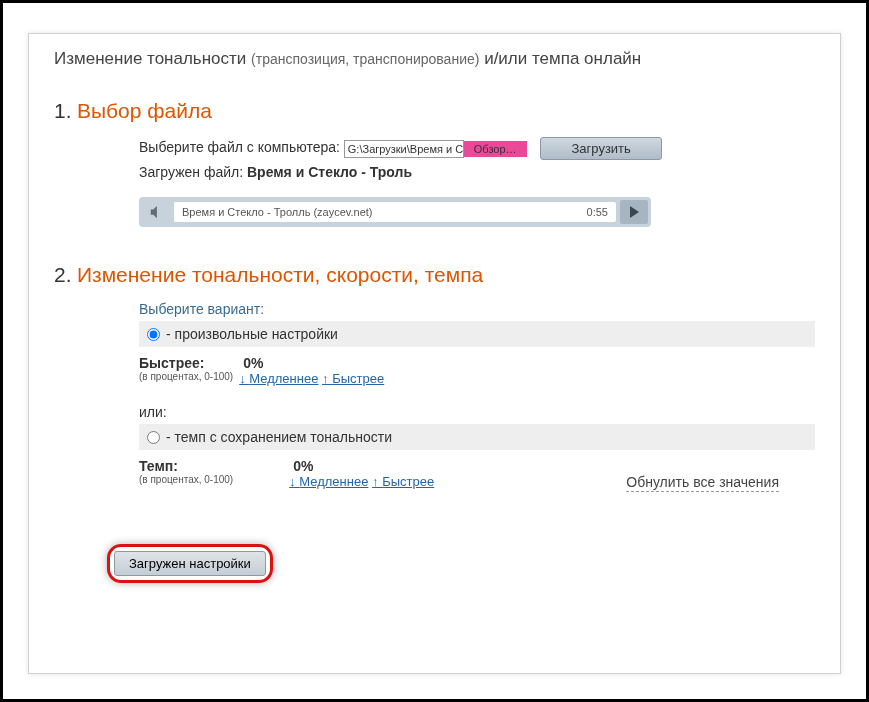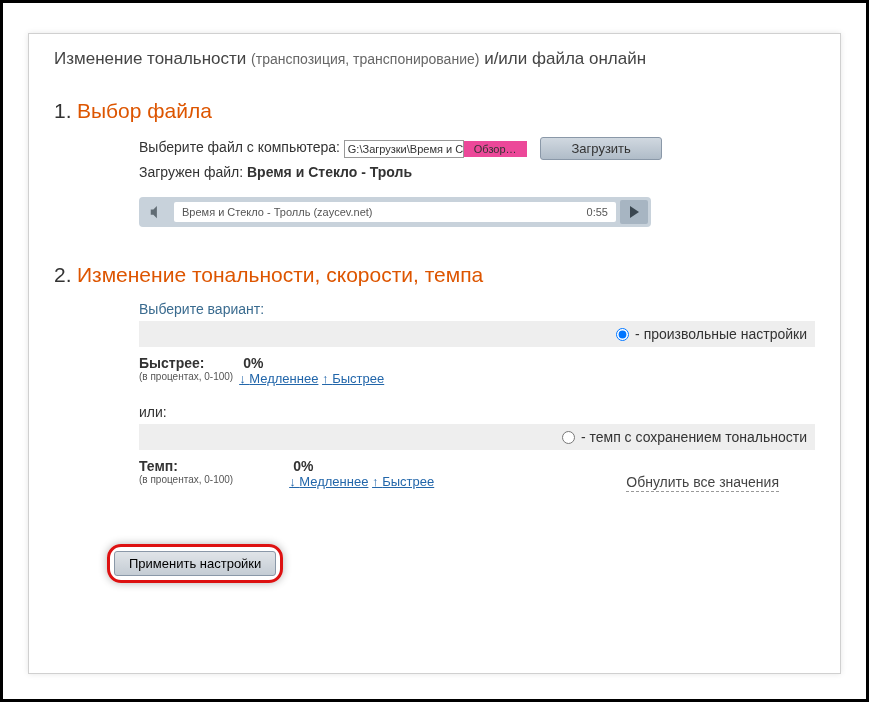--- a/index.html
+++ b/index.html
@@ -26,21 +26,21 @@
     .player { display: flex; align-items: center; width: 512px; background: #c8d2db; border-radius: 4px; padding: 3px; }
     .player-speaker { width: 28px; height: 24px; display: flex; align-items: center; justify-content: center; color: #616c74; }
     .speaker-svg { width: 14px; height: 14px; }
     .player-track { flex: 1; background: #fff; border-radius: 2px; padding: 4px 8px; font-size: 11px; color: #555; display: flex; justify-content: space-between; margin: 0 4px; }
     .player-play { width: 28px; height: 24px; background: #a7b5c2; border-radius: 2px; display: flex; align-items: center; justify-content: center; cursor: pointer; }
     .play-tri { width: 0; height: 0; border-left: 9px solid #3a4650; border-top: 6px solid transparent; border-bottom: 6px solid transparent; }
     
     .section2 { margin-top: 36px; }
     
     .subhead { color: #3a6b8f; font-size: 14px; margin-bottom: 4px; }
-    .radio-row { background: #eeeeee; padding: 5px 8px; font-size: 14px; margin-bottom: 8px; display: flex; align-items: center; gap: 6px; justify-content: flex-end; }
+    .radio-row { background: #eeeeee; padding: 5px 8px; font-size: 14px; margin-bottom: 8px; display: flex; align-items: center; gap: 6px; }
     .radio-row input[type=radio] { }
     
     .settings-row { display: flex; justify-content: space-between; width: 640px; margin-bottom: 18px; }
     .setting-block { }
     .setting-label { font-size: 14px; }
     .setting-value { font-size: 14px; font-weight: bold; margin-left: 4px; }
     .setting-hint { font-size: 10px; color: #555; }
     .link { color: #2266aa; text-decoration: underline; cursor: pointer; font-size: 13px; }
     .arrow { color: #2266aa; }
     
@@ -55,21 +55,21 @@
   </style>
 </head>
 <body>
 
 <div class="outer">
 <div class="container">
 
   <div class="page-title">
     <span>Изменение тональности</span>
     <span class="sub">(транспозиция, транспонирование)</span>
-    <span>и/или файла онлайн</span>
+    <span>и/или темпа онлайн</span>
   </div>
 
   <h2>
     <span class="section-number">1.</span>
     <span class="section-title">Выбор файла</span>
   </h2>
 
   <div class="indent">
     <div class="file-select-row">
       <span>Выберите файл с компьютера:</span>
@@ -152,18 +152,18 @@
           </div>
         </div>
 
         <div class="setting-block" style="padding-top:16px">
           <span class="reset-link">Обнулить все значения</span>
         </div>
       </div>
     </div>
 
     <div class="apply-wrap">
-      <button class="apply-btn">Применить настройки</button>
+      <button class="apply-btn">Загружен настройки</button>
     </div>
 
   </div>
 </div>
 </div>
 
 </body></html>

